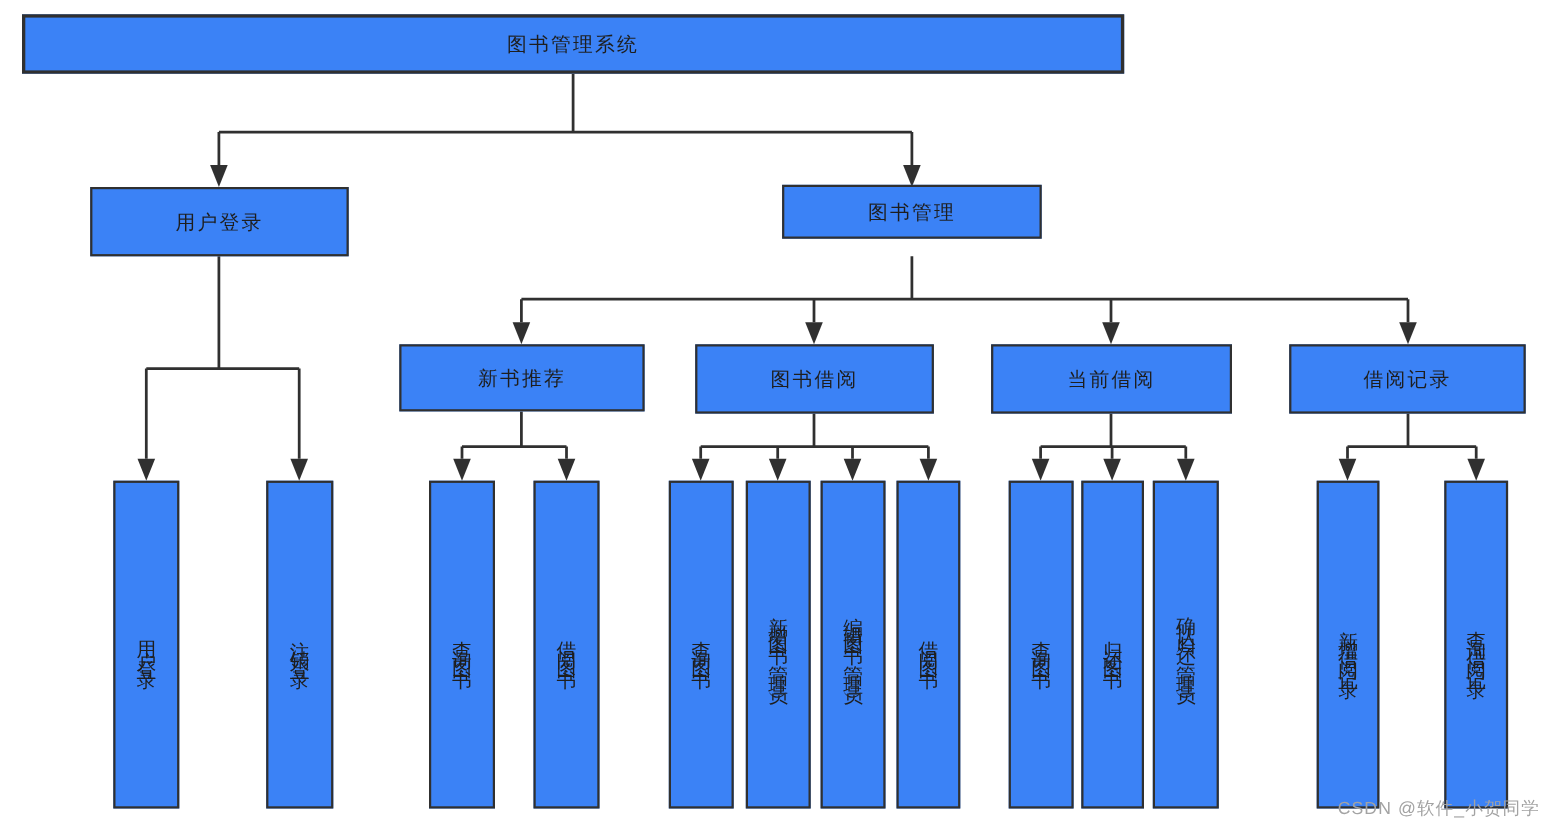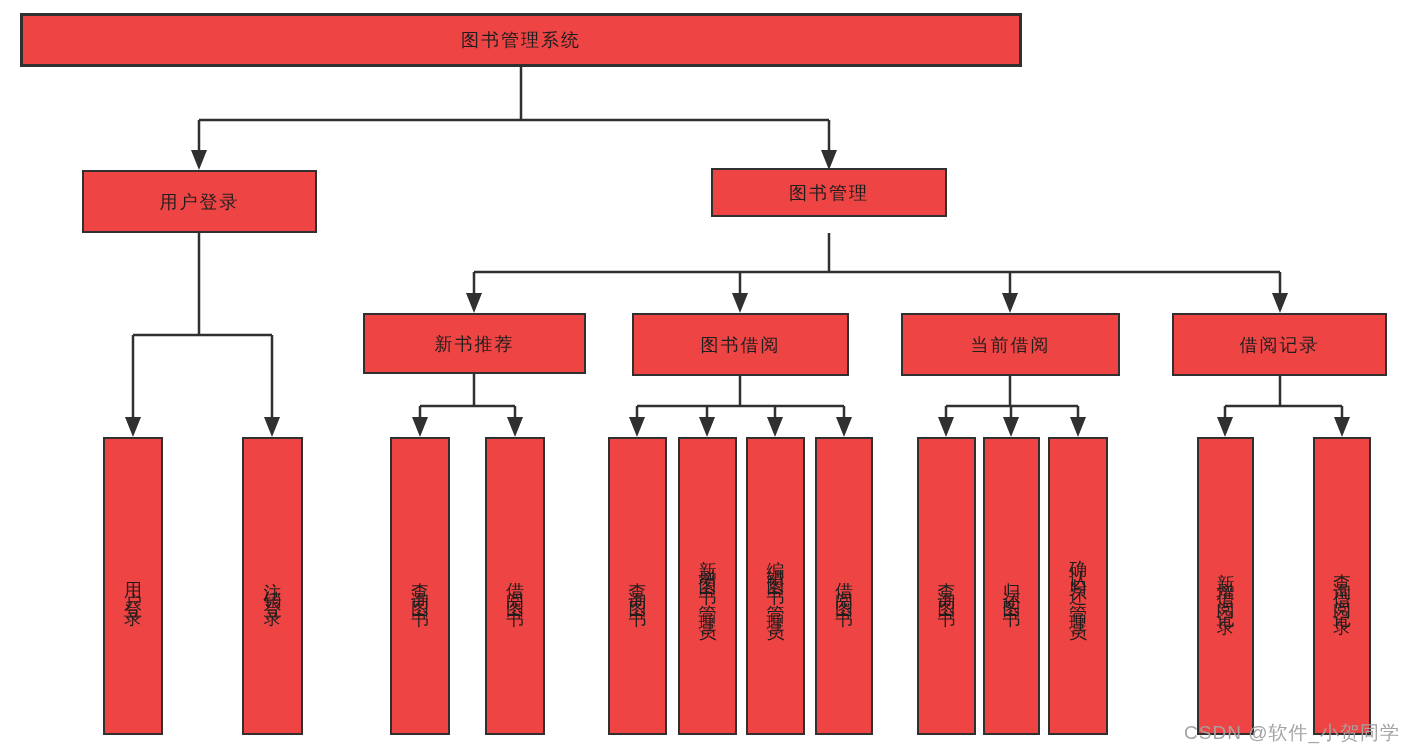--- a/index.html
+++ b/index.html
@@ -2,32 +2,32 @@
 <html><head>
 <meta charset="utf-8">
 <style>
   html,body{margin:0;padding:0;background:#fff;}
   .canvas{
     position:relative;width:1405px;height:747px;background:#fff;
     font-family:"Liberation Sans","DejaVu Sans",sans-serif;overflow:hidden;
   }
   svg.wires{position:absolute;left:0;top:0;width:1405px;height:747px;}
   .node{
-    position:absolute;box-sizing:border-box;border:2px solid #303030;background:#ef4444;
+    position:absolute;box-sizing:border-box;border:2px solid #303030;background:#3b82f6;
     display:flex;align-items:center;justify-content:center;
     color:#1e1e1e;white-space:nowrap;
   }
   .node.h{font-size:18px;letter-spacing:2px;}
   .node.root{border-width:3px;}
   .node.leaf{
     writing-mode:vertical-lr;text-orientation:mixed;
     font-size:18px;letter-spacing:9px;line-height:1;white-space:normal;
   }
   .watermark{
-    position:absolute;right:5px;bottom:1px;font-size:19px;letter-spacing:1px;
+    position:absolute;right:5px;bottom:1px;font-size:16px;letter-spacing:1px;
     color:#a3a3a3;z-index:5;
   }
 </style>
 </head>
 <body>
 
 <div class="canvas">
 
   <svg class="wires" viewBox="0 0 1405 747" xmlns="http://www.w3.org/2000/svg" aria-hidden="true">
     <g stroke="#303030" stroke-width="2.5" fill="none">

